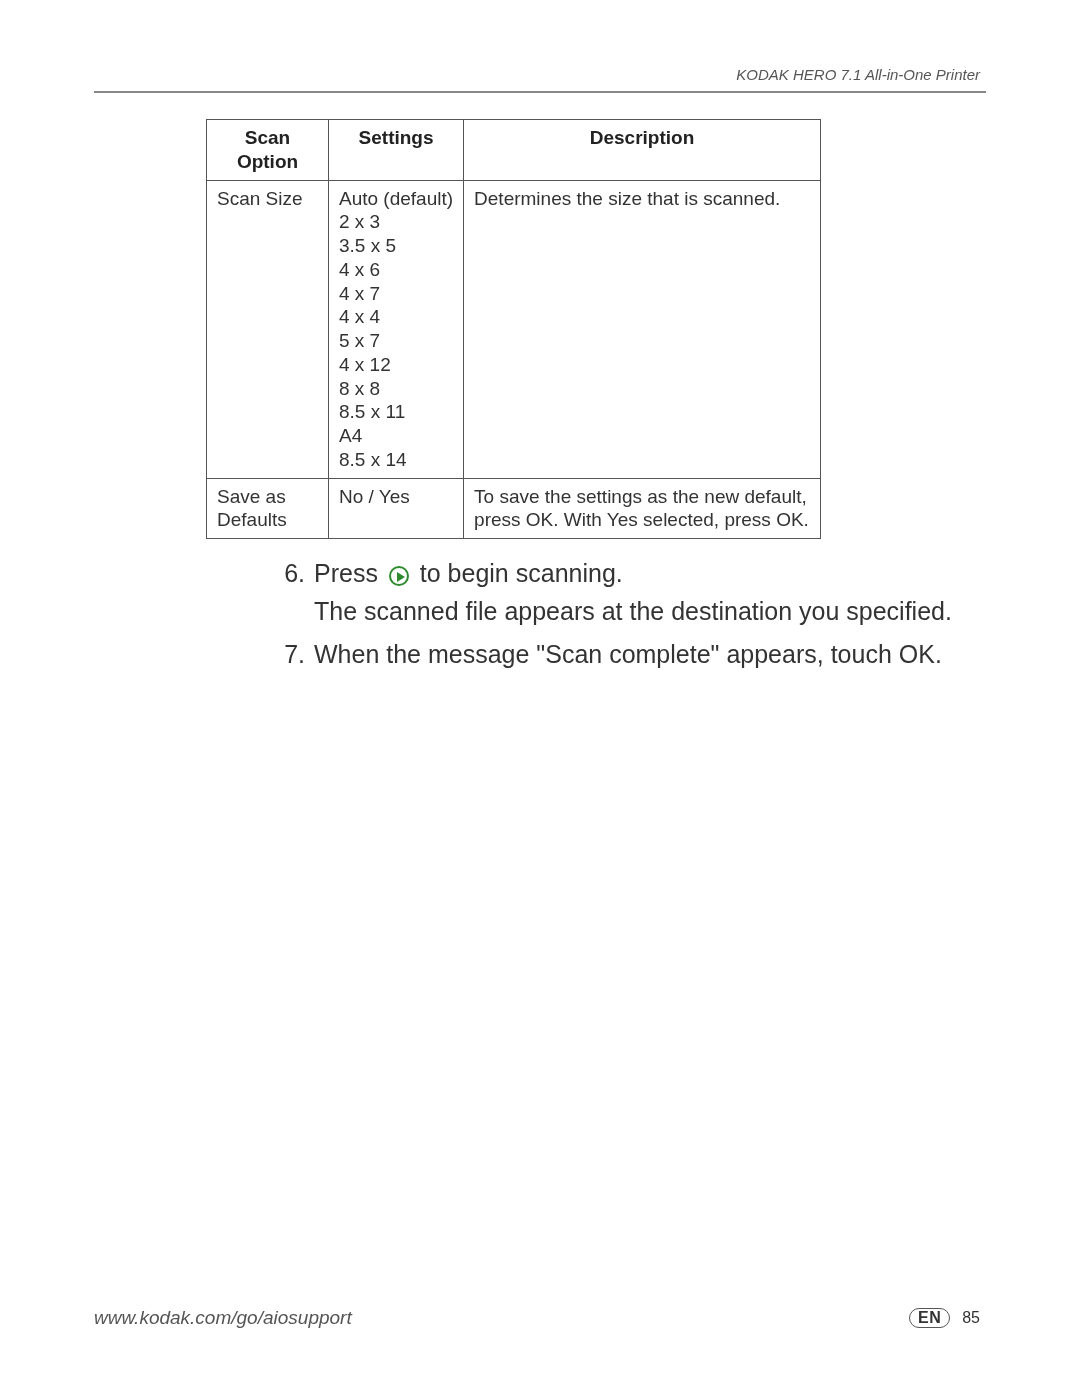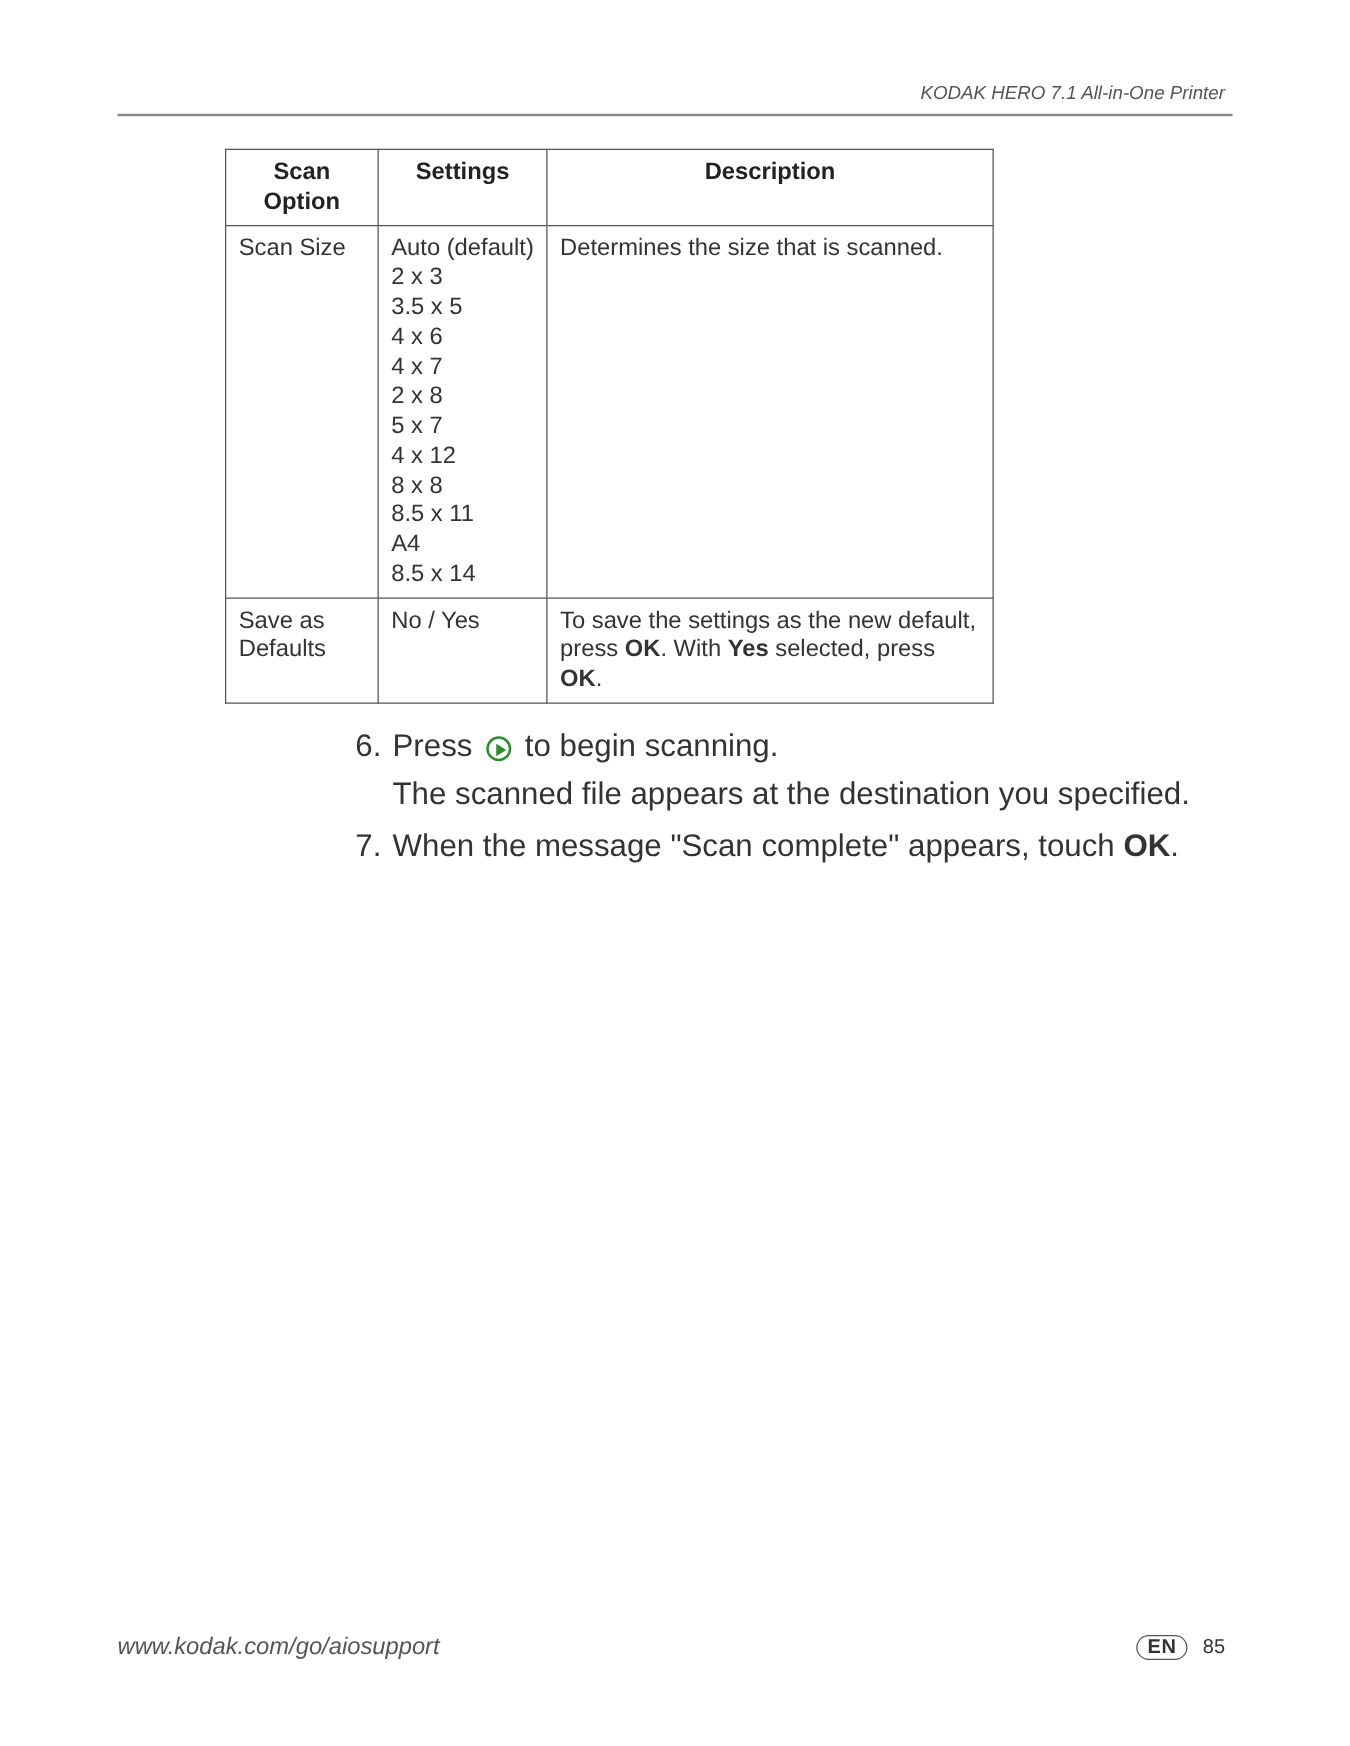--- a/index.html
+++ b/index.html
@@ -23,21 +23,21 @@
     margin-right: 6px;
   }
   .hr {
     border: none;
     border-top: 2px solid #888;
     margin-bottom: 26px;
   }
   table.scan {
     border-collapse: collapse;
     width: 615px;
-    margin-left: 86px;
+    margin-left: 112px;
     font-size: 19px;
     color: #333;
   }
   table.scan th, table.scan td {
     border: 1px solid #555;
     padding: 6px 10px;
     vertical-align: top;
     text-align: left;
     line-height: 1.25;
   }
@@ -54,21 +54,21 @@
 
   ol.steps {
     margin: 16px 0 0 186px;
     padding-left: 32px;
     font-size: 25px;
     color: #333;
     line-height: 1.45;
   }
   ol.steps li { margin-bottom: 6px; padding-left: 2px; }
   .sub { margin-top: 2px; }
-  b { font-weight: 700; }
+  b { font-weight: 400; }
 
   .play-icon {
     display: inline-block;
     width: 20px; height: 20px;
     border: 2px solid #2e8b2e;
     border-radius: 50%;
     vertical-align: -4px;
     position: relative;
     margin: 0 4px;
   }
@@ -132,21 +132,21 @@
     <tbody>
       <tr>
         <td>Scan Size</td>
         <td class="settings-cell">
           <div class="settings-list">
             <div>Auto (default)</div>
             <div>2 x 3</div>
             <div>3.5 x 5</div>
             <div>4 x 6</div>
             <div>4 x 7</div>
-            <div>2 x 8</div>
+            <div>4 x 4</div>
             <div>5 x 7</div>
             <div>4 x 12</div>
             <div>8 x 8</div>
             <div>8.5 x 11</div>
             <div>A4</div>
             <div>8.5 x 14</div>
           </div>
         </td>
         <td>Determines the size that is scanned.</td>
       </tr>

